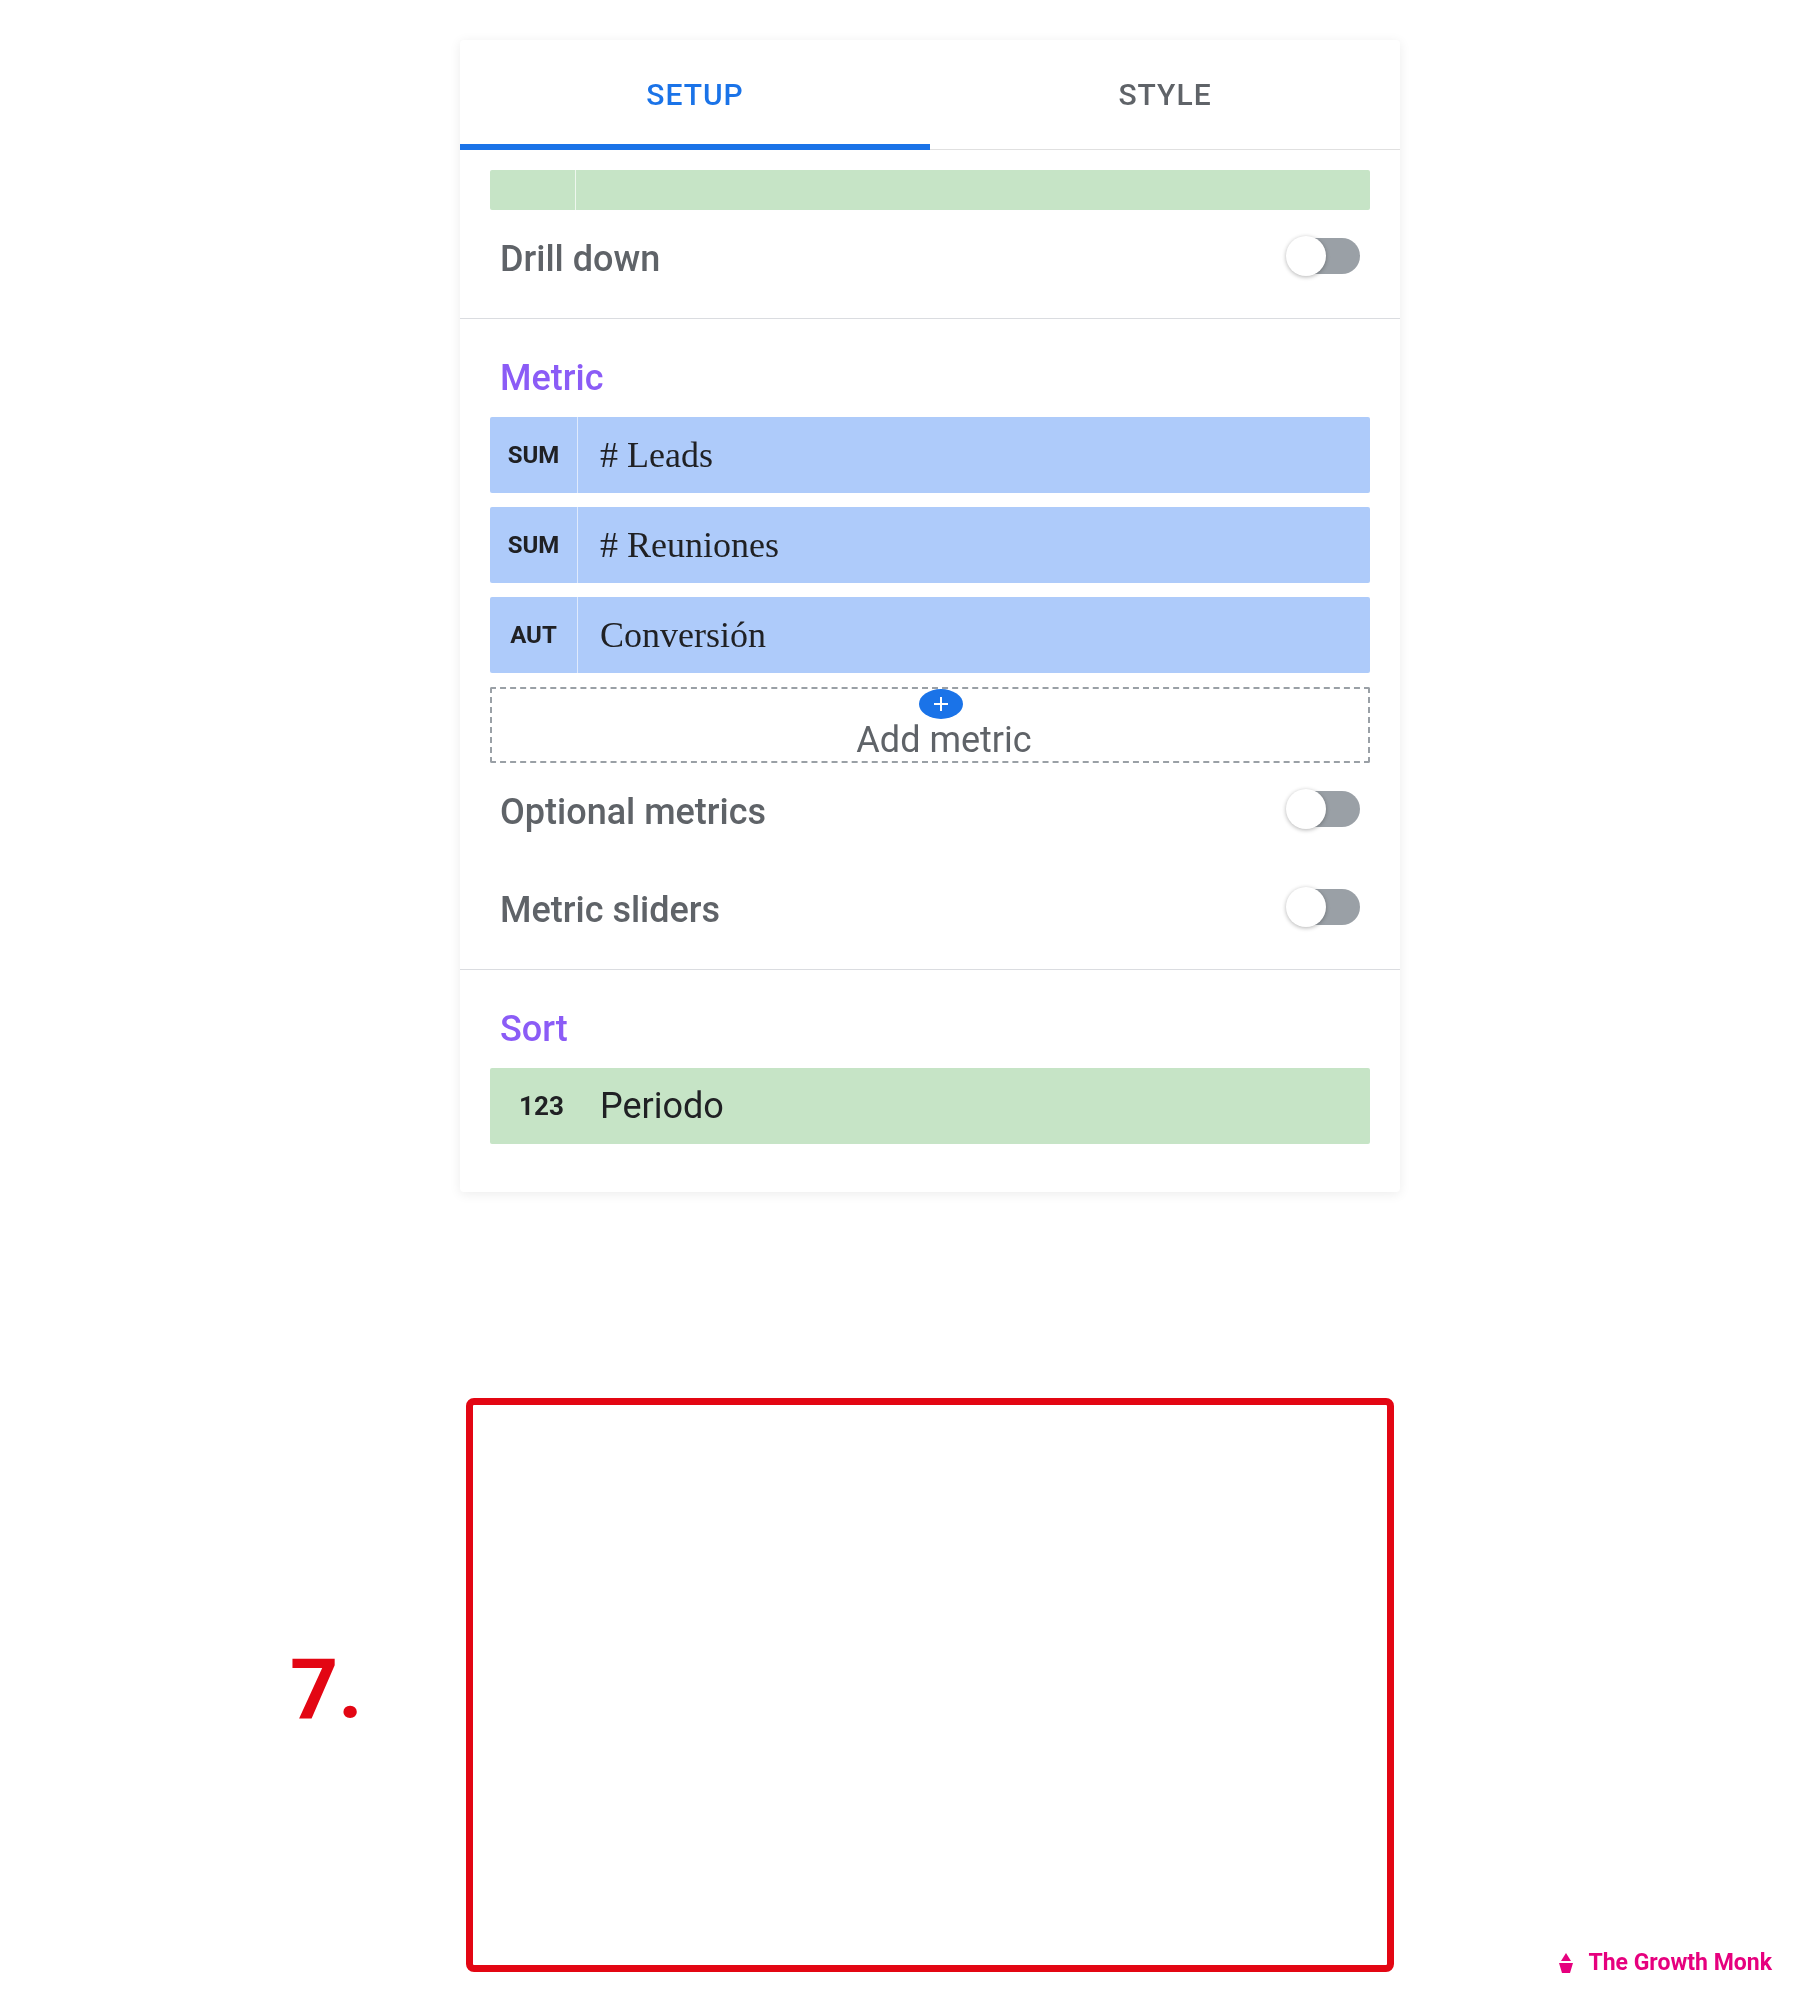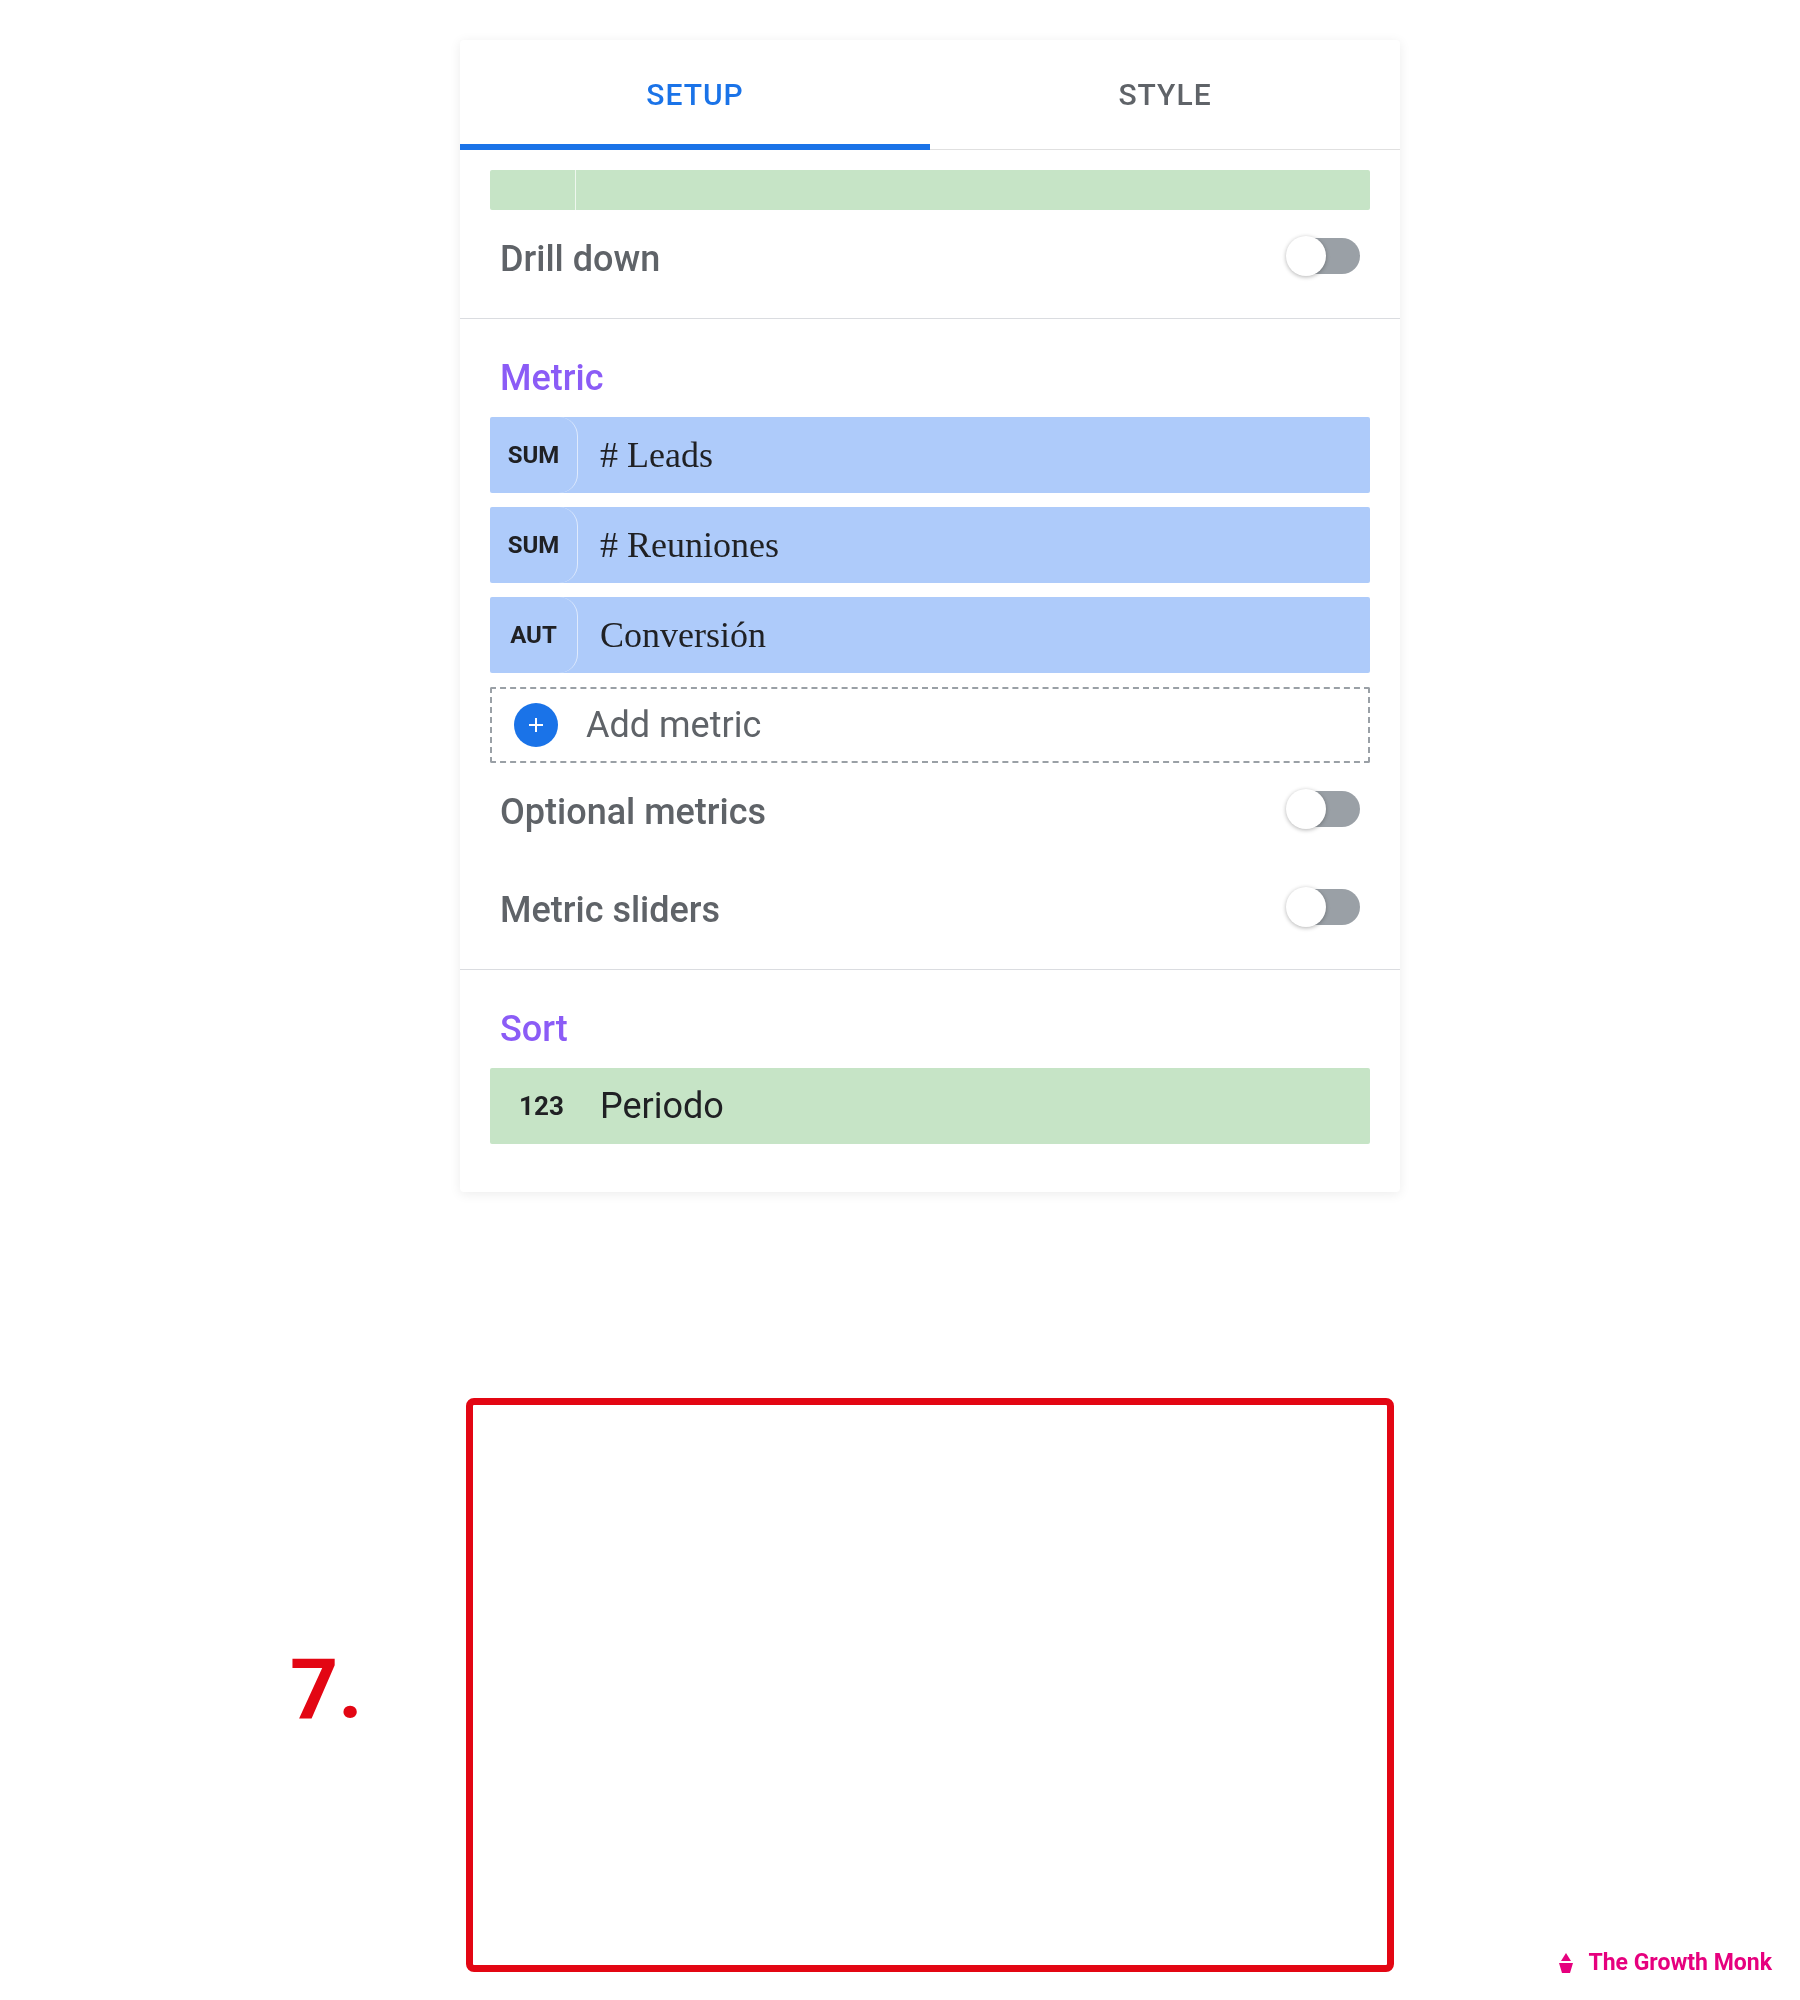--- a/index.html
+++ b/index.html
@@ -120,36 +120,36 @@
       width: 88px;
       text-align: center;
       font-size: 24px;
       font-weight: 700;
       color: #202124;
       border-right: 1px solid rgba(255,255,255,0.6);
       height: 100%;
       display: flex;
       align-items: center;
       justify-content: center;
-      border-radius: 19px;
     }
     .metric-label {
       padding-left: 22px;
       font-size: 36px;
       color: #202124;
       font-family: Liberation Serif, serif;
     }
     .add-chip {
       margin: 0 30px 0 30px;
       height: 76px;
       border: 2px dashed #9aa0a6;
       border-radius: 2px;
       display: flex;
       align-items: center;
       cursor: pointer;
+      flex-direction: column;
     }
     .add-icon {
       width: 44px;
       height: 44px;
       background: #1a73e8;
       border-radius: 50%;
       margin-left: 22px;
       display: flex;
       align-items: center;
       justify-content: center;

